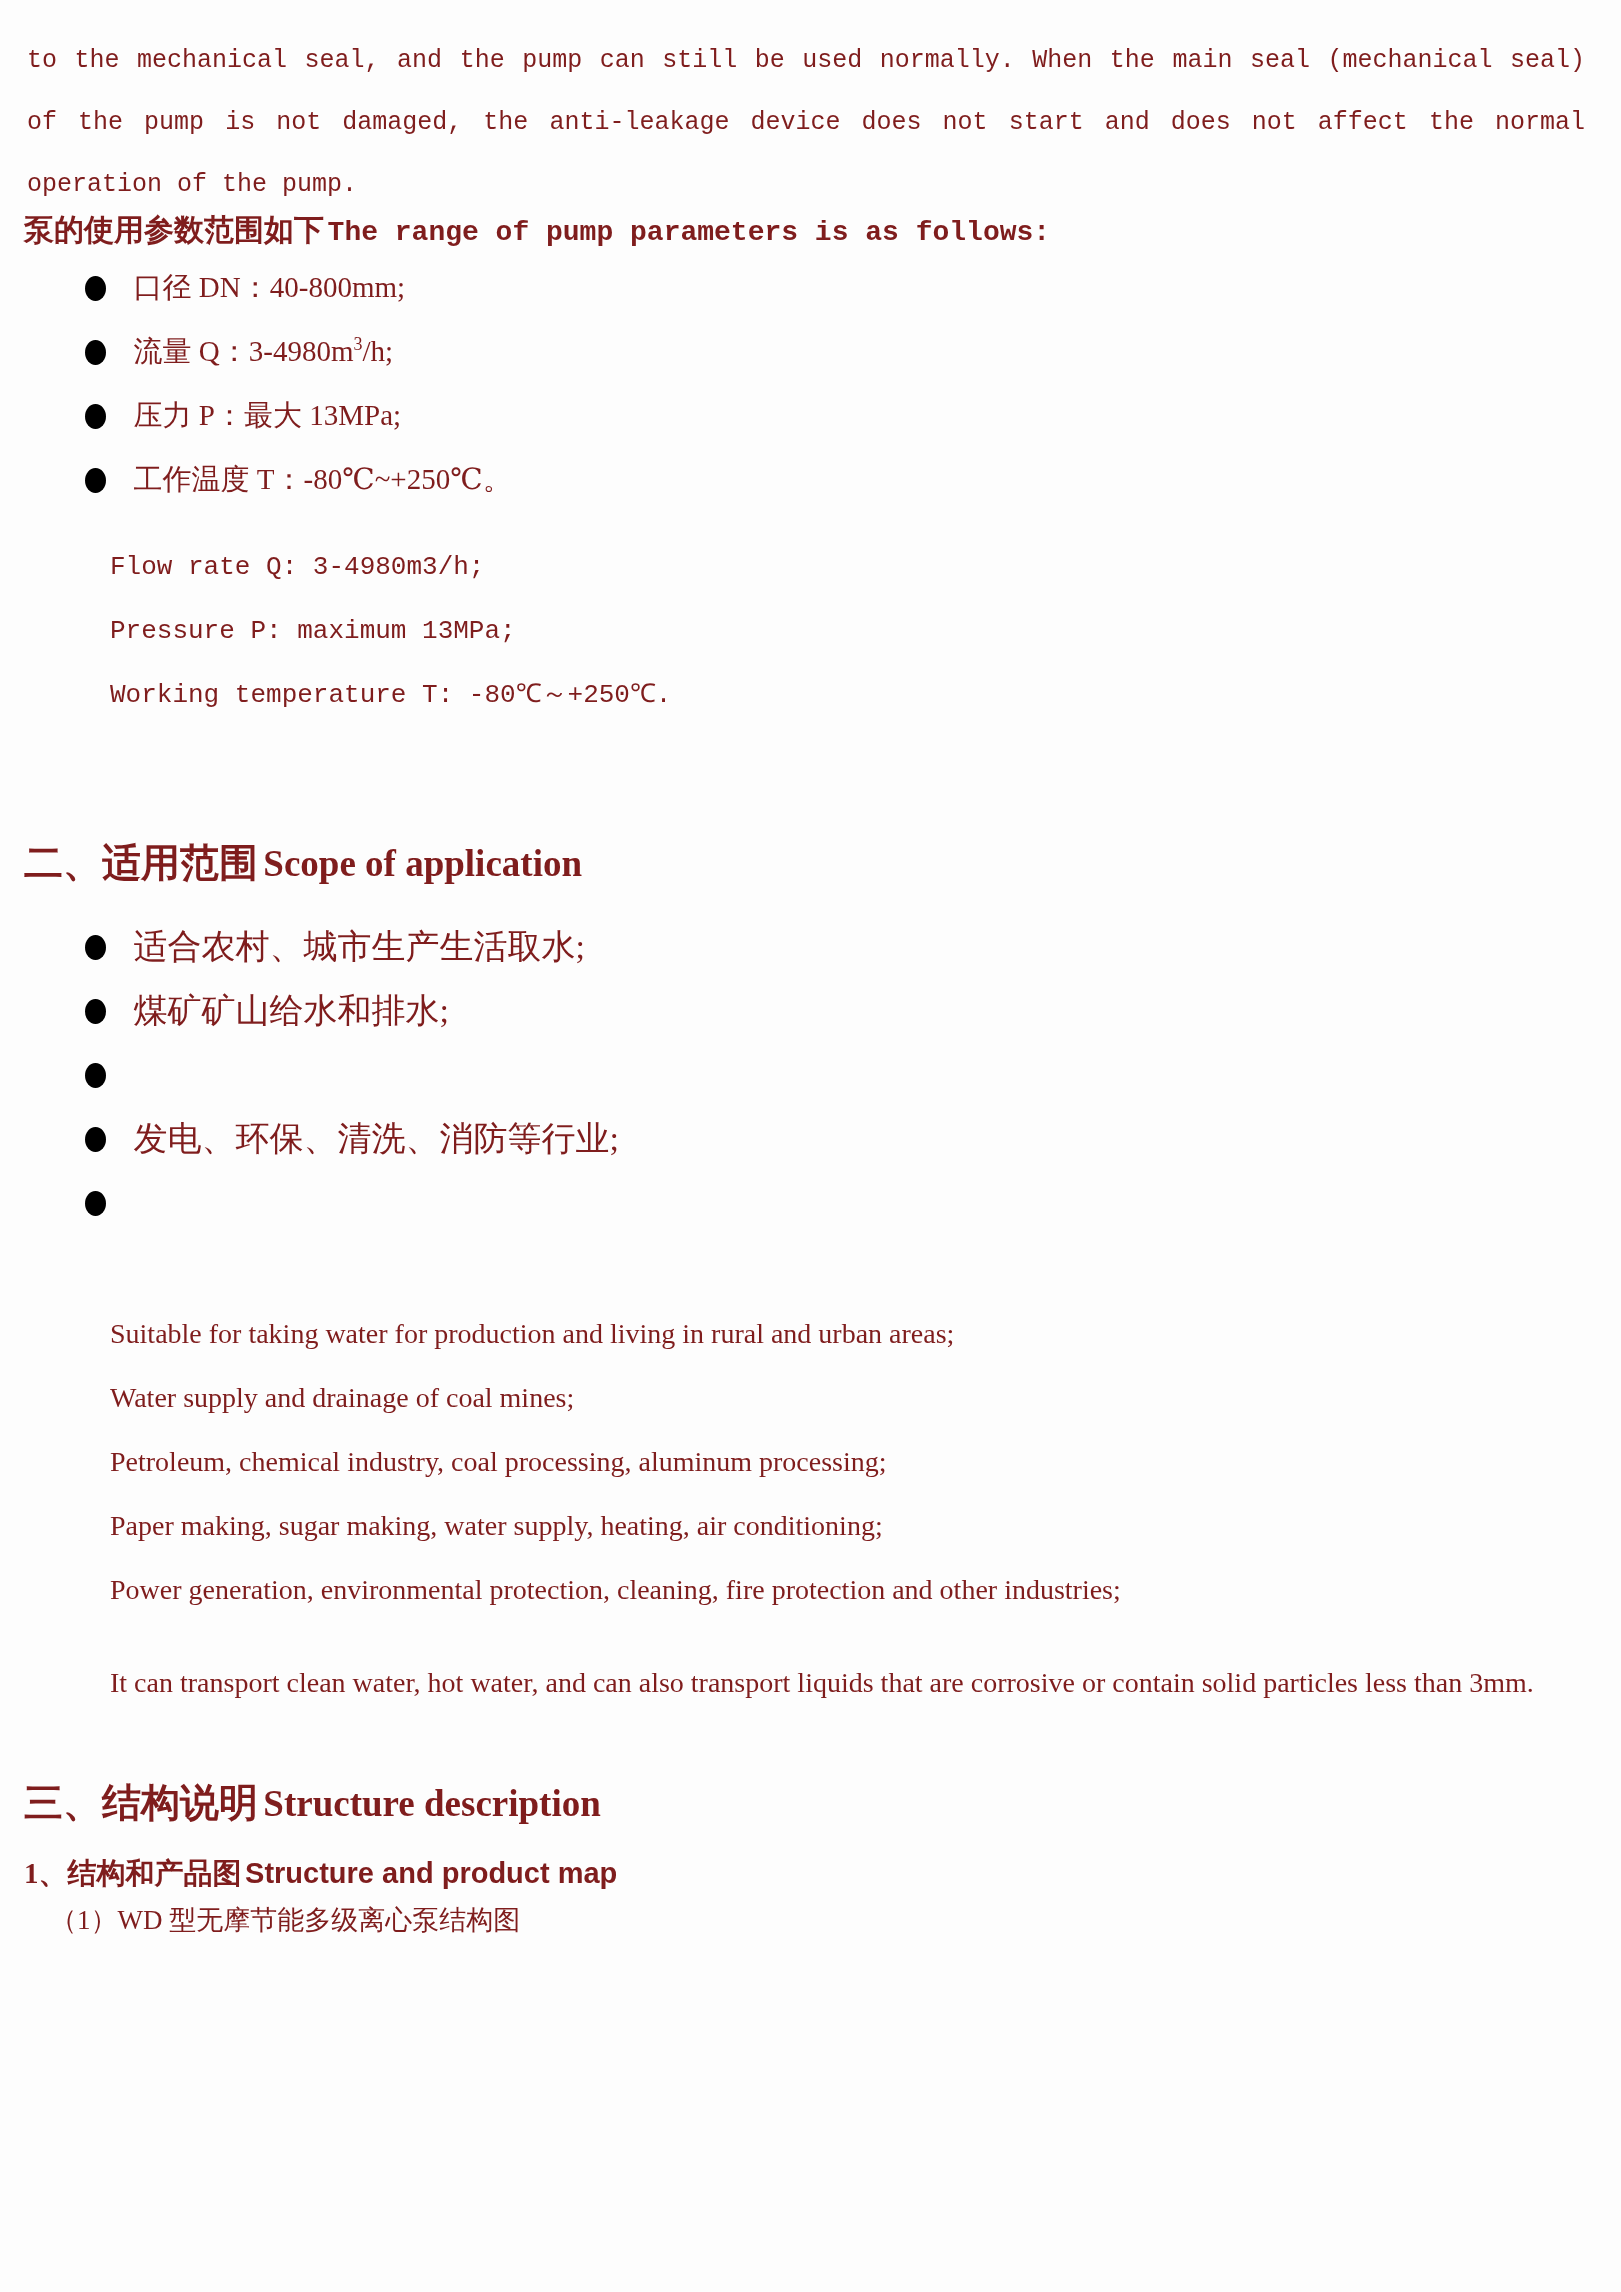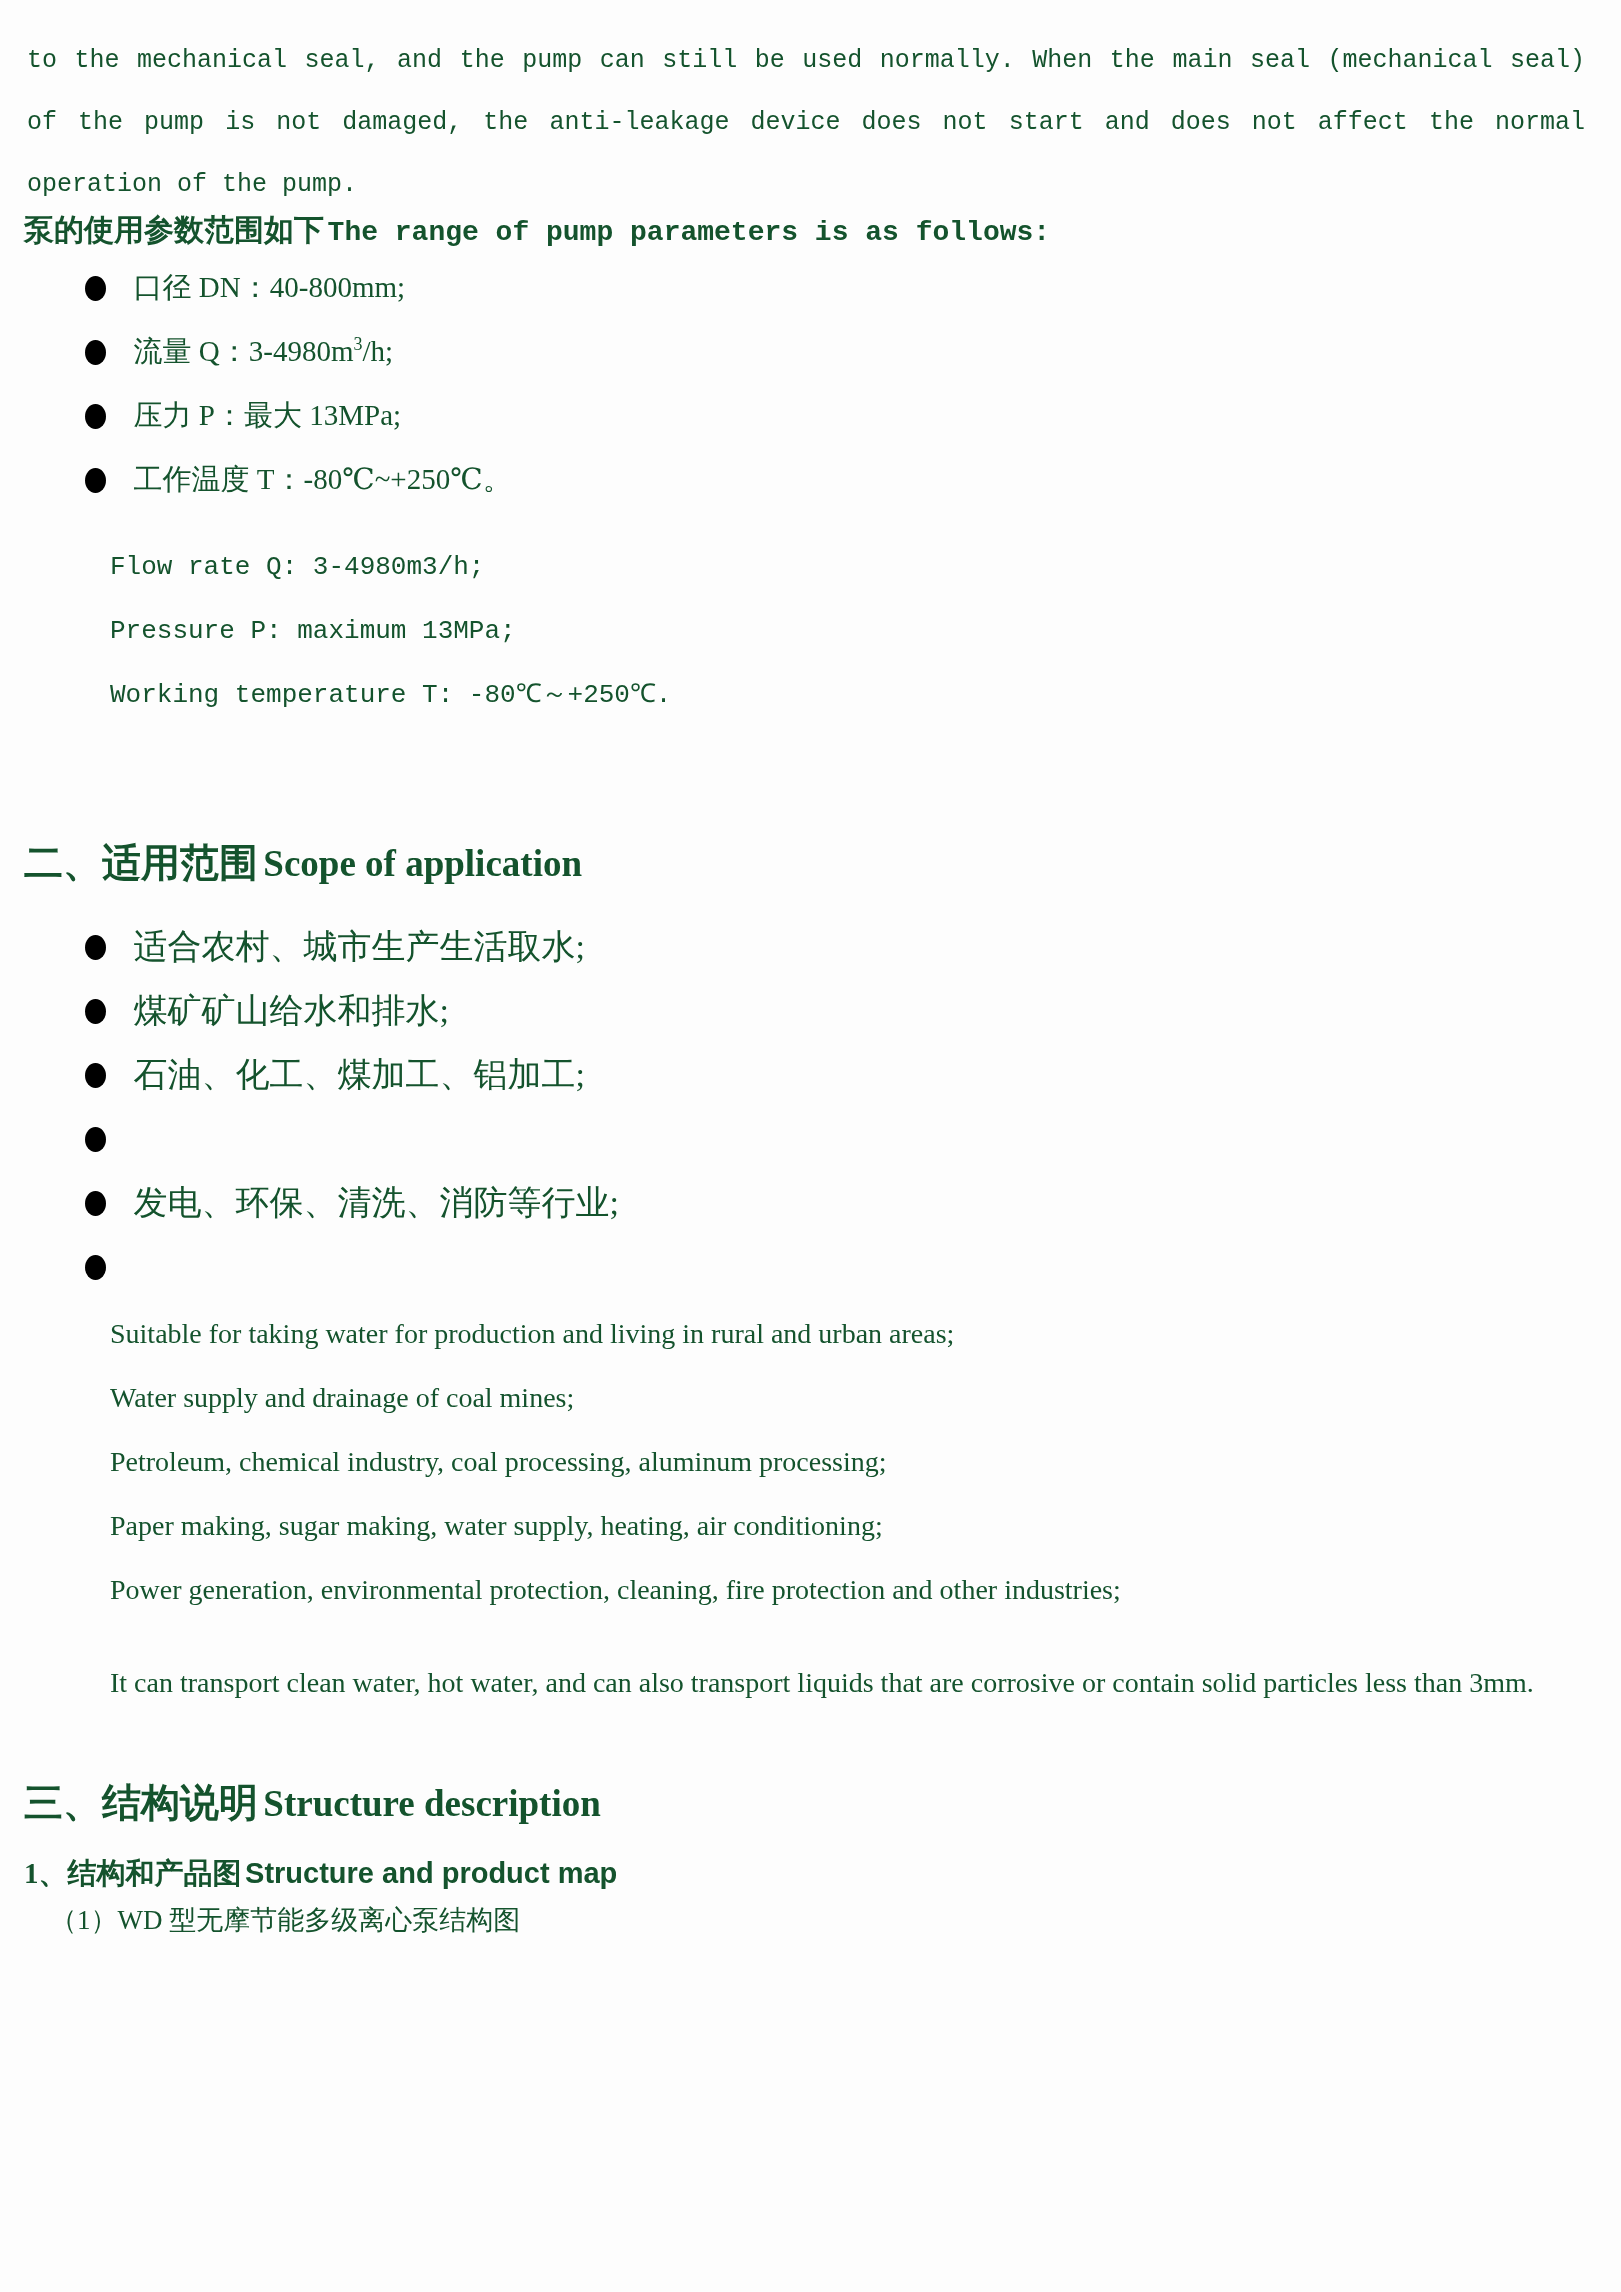--- a/index.html
+++ b/index.html
@@ -1,21 +1,21 @@
 <!DOCTYPE html>
 <html style="font-size:14.3px"><head>
 <meta charset="utf-8">
 <style>
   html,body{margin:0;padding:0;background:#ffffff;}
   .page{
     position:relative;
     width:1621px;
     height:2293px;
     background:#fdfdfd;
-    color:#14532d;
+    color:#7f1d1d;
     overflow:hidden;
     font-family:"Liberation Serif","DejaVu Serif",serif;
   }
 
   .intro{
     position:absolute; top:5.4px; left:27px; width:1558px;
     font-family:"Liberation Mono","DejaVu Sans Mono",monospace;
     font-size:25px; line-height:62px; text-align:justify;
   }
   .params-intro{
@@ -126,24 +126,20 @@
     <li>
       <span class="dot"></span>
       <span>适合农村、城市生产生活取水;</span>
     </li>
     <li>
       <span class="dot"></span>
       <span>煤矿矿山给水和排水;</span>
     </li>
     <li>
       <span class="dot"></span>
-      <span>石油、化工、煤加工、铝加工;</span>
-    </li>
-    <li>
-      <span class="dot"></span>
     </li>
     <li>
       <span class="dot"></span>
       <span>发电、环保、清洗、消防等行业;</span>
     </li>
     <li>
       <span class="dot"></span>
     </li>
   </ul>
 

